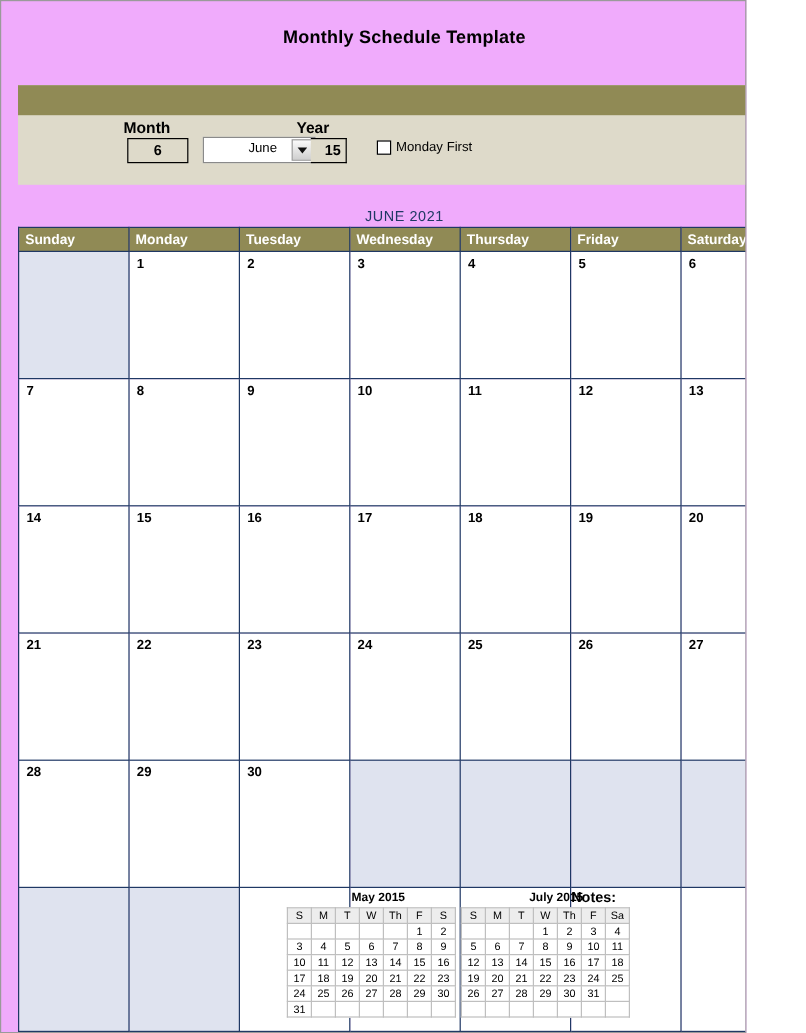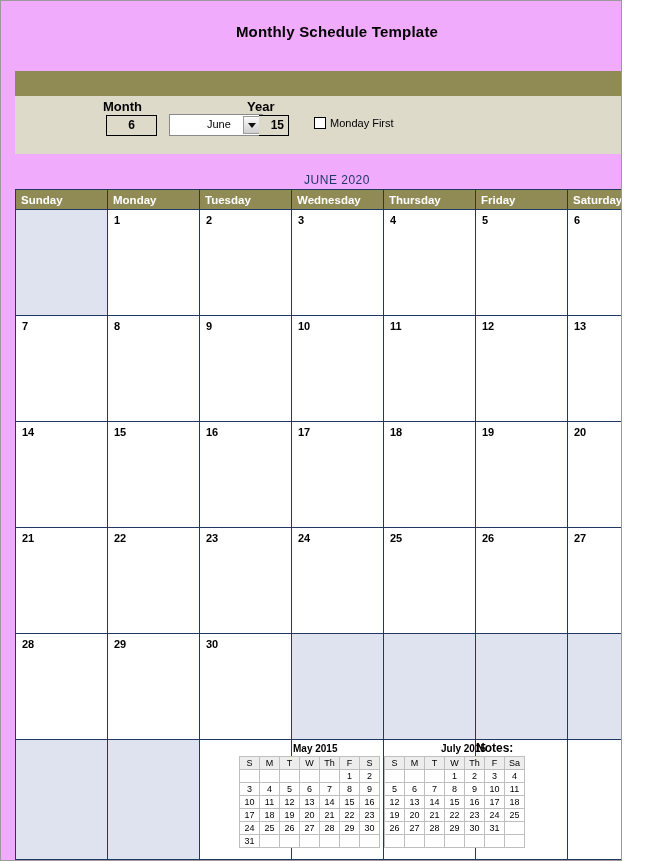--- a/index.html
+++ b/index.html
@@ -286,21 +286,21 @@
     <span class="combo-btn"></span>
   </div>
 
   <div class="box-year">15</div>
 
   <div class="chk-wrap">
     <span class="chk-box"></span>
     <span class="chk-label">Monday First</span>
   </div>
 
-  <div class="month-caption">JUNE  2020</div>
+  <div class="month-caption">JUNE  2021</div>
 
   <table class="cal">
     <thead>
       <tr>
         <th>Sunday</th>
         <th>Monday</th>
         <th>Tuesday</th>
         <th>Wednesday</th>
         <th>Thursday</th>
         <th>Friday</th>

